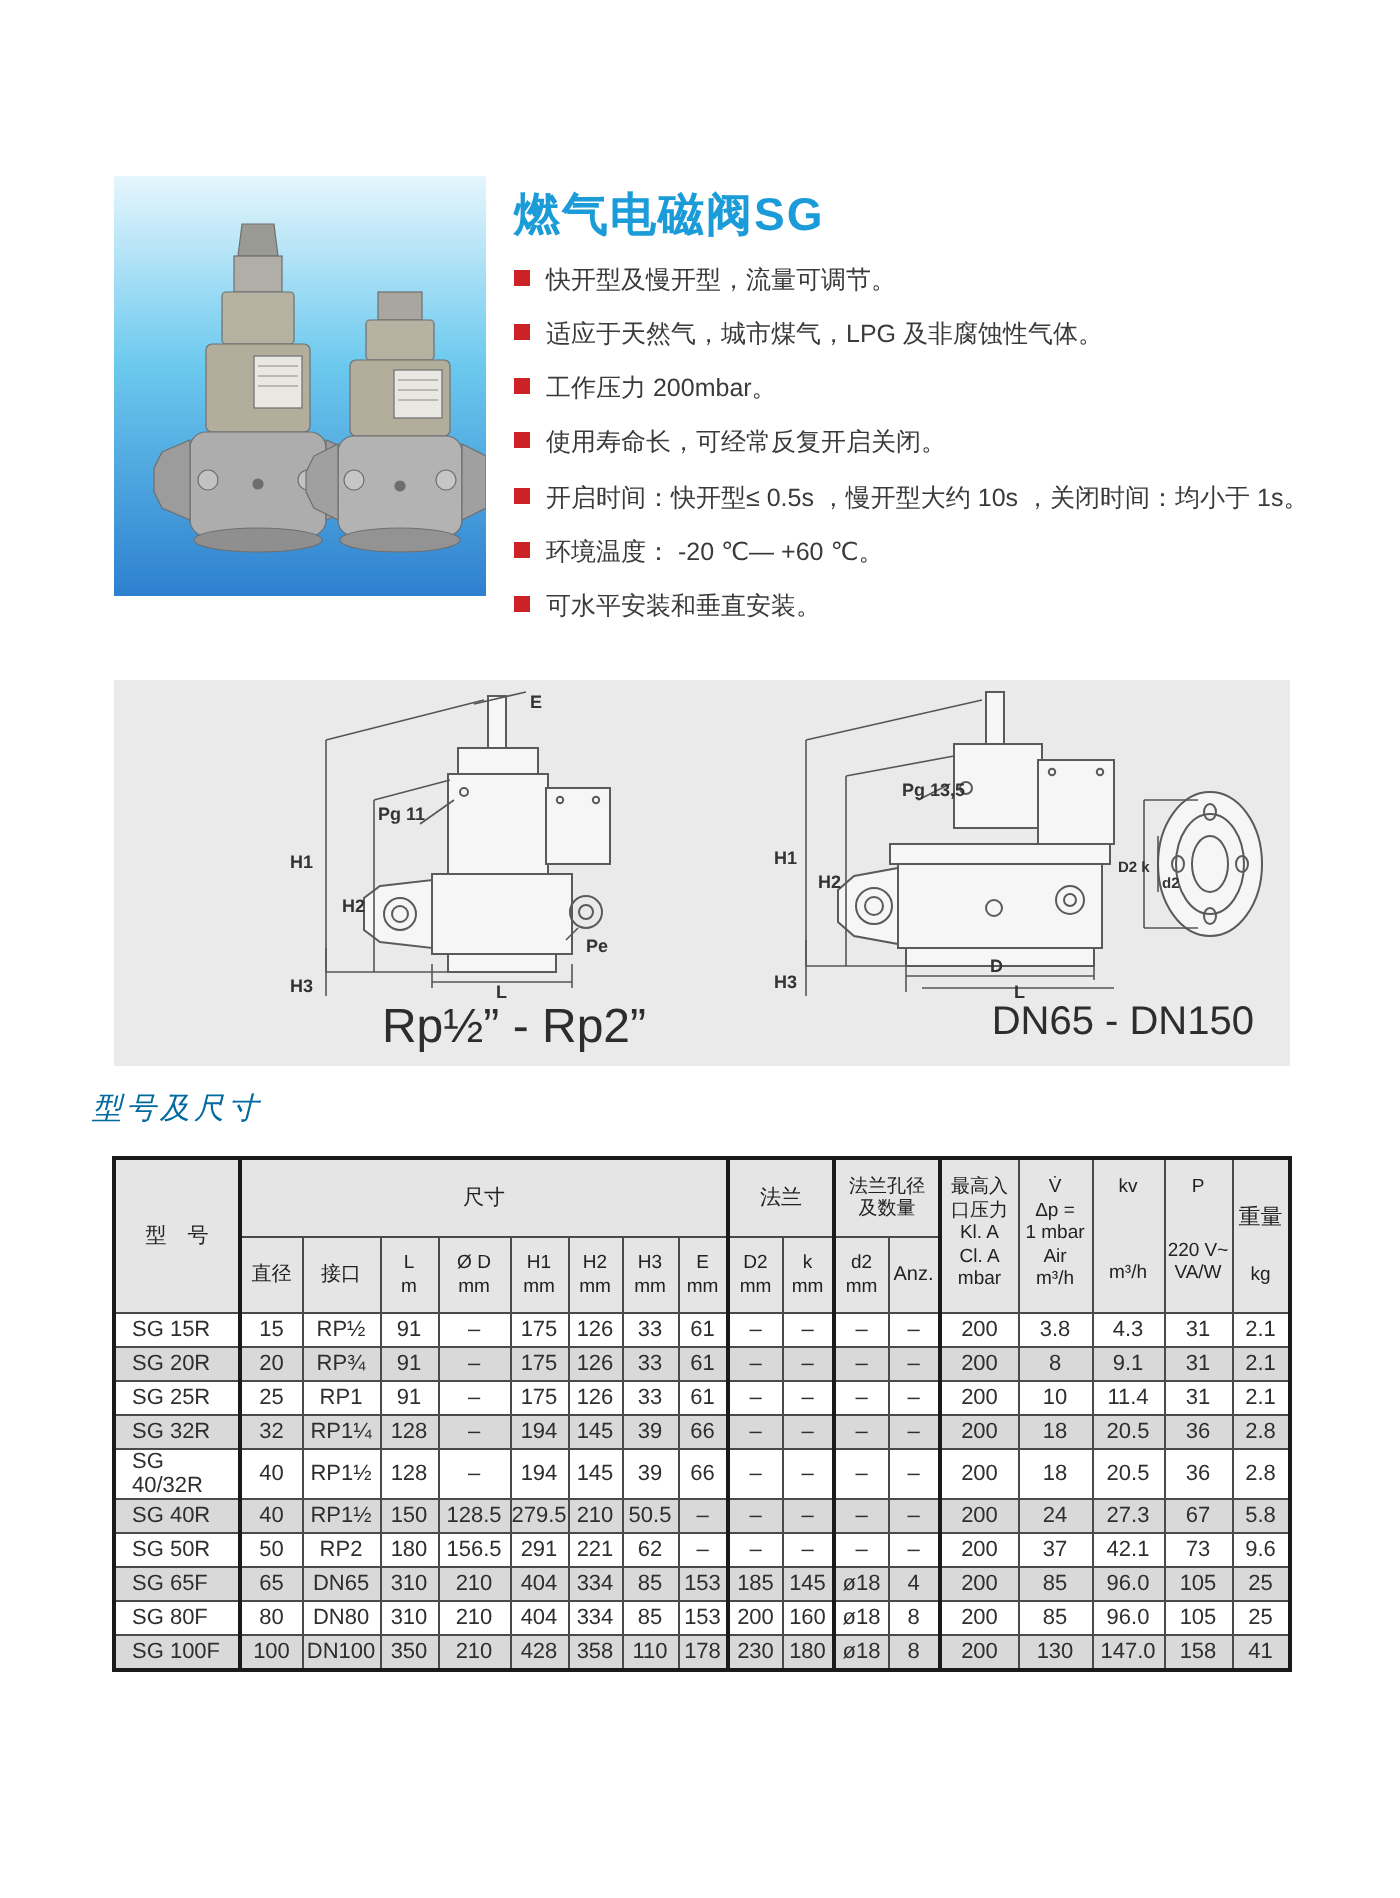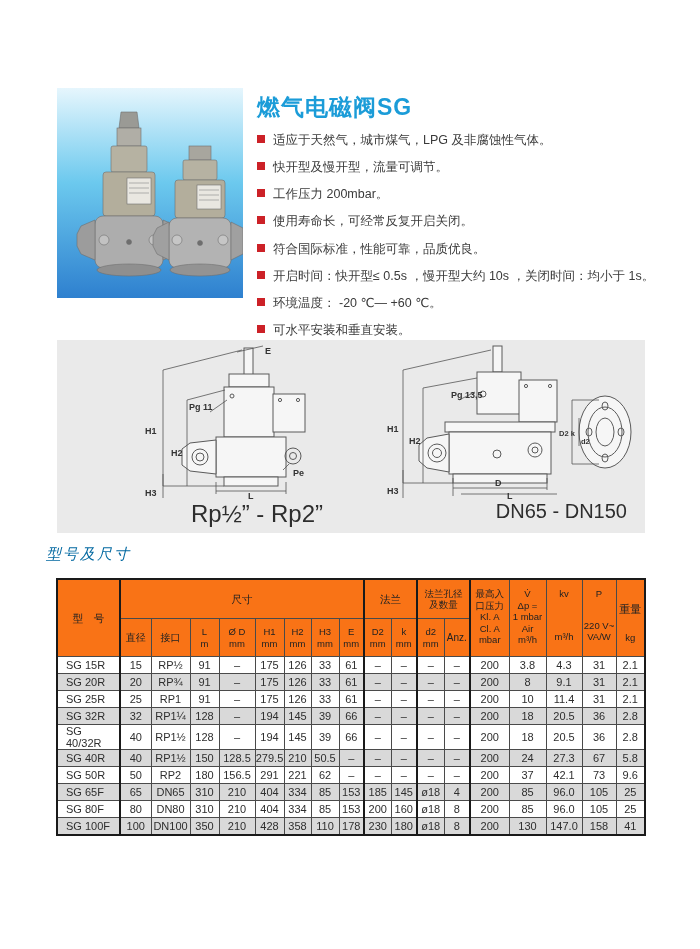--- a/index.html
+++ b/index.html
@@ -29,21 +29,21 @@
   .dim-sm{font-size:7.5px;fill:#333;font-weight:bold;}
   .ln{stroke:#5a5a5a;fill:none;stroke-width:1;}
   .lnf{stroke:#5a5a5a;fill:#f6f6f6;stroke-width:1;}
   .dml{stroke:#555;fill:none;stroke-width:0.8;}
 
   
   .sec-title{position:absolute;left:46px;top:545px;font-size:15px;color:#0369a1;letter-spacing:2px;font-style:italic;}
   table.spec{position:absolute;left:56px;top:578px;width:590px;border-collapse:collapse;table-layout:fixed;
              border:2px solid #1a1a1a;}
   .spec th,.spec td{border:1px solid #4a4a4a;padding:0;text-align:center;overflow:hidden;}
-  .spec thead th{background:#f97316;color:#222;font-weight:normal;font-size:10.5px;line-height:1.15;}
+  .spec thead th{background:#e5e5e5;color:#222;font-weight:normal;font-size:10.5px;line-height:1.15;}
   .spec thead tr.r1 th{height:38px;}
   .spec thead tr.r2 th{height:37px;font-size:10px;}
   .spec tbody td{height:16px;font-size:11px;color:#2e2e2e;background:#ffffff;}
   .spec tbody tr:nth-child(even) td{background:#d9d9d9;}
   .spec tbody td.model{text-align:left;padding-left:8px;}
   .thR{border-right:2px solid #1a1a1a !important;}
   .spec tbody td:nth-child(1),.spec tbody td:nth-child(9),
   .spec tbody td:nth-child(11),.spec tbody td:nth-child(13){border-right:2px solid #1a1a1a;}
   .tall{vertical-align:top;}
   .tall .pad{padding-top:8px;}
@@ -104,37 +104,33 @@
         <ellipse cx="143" cy="182" rx="30" ry="6" fill="#939393"></ellipse>
       </g>
     </svg>
   </div>
 
   <div class="info">
     <h1 class="title">燃气电磁阀SG</h1>
     <ul class="features" id="bullet-list">
         <li>
           <span class="sq"></span>
+          <span>快开型及慢开型，流量可调节。</span>
+        </li>
+        <li>
+          <span class="sq"></span>
           <span>适应于天然气，城市煤气，LPG 及非腐蚀性气体。</span>
         </li>
         <li>
           <span class="sq"></span>
-          <span>快开型及慢开型，流量可调节。</span>
-        </li>
-        <li>
-          <span class="sq"></span>
           <span>工作压力 200mbar。</span>
         </li>
         <li>
           <span class="sq"></span>
           <span>使用寿命长，可经常反复开启关闭。</span>
-        </li>
-        <li>
-          <span class="sq"></span>
-          <span>符合国际标准，性能可靠，品质优良。</span>
         </li>
         <li>
           <span class="sq"></span>
           <span>开启时间：快开型≤ 0.5s ，慢开型大约 10s ，关闭时间：均小于 1s。</span>
         </li>
         <li>
           <span class="sq"></span>
           <span>环境温度： -20 ℃— +60 ℃。</span>
         </li>
         <li>

